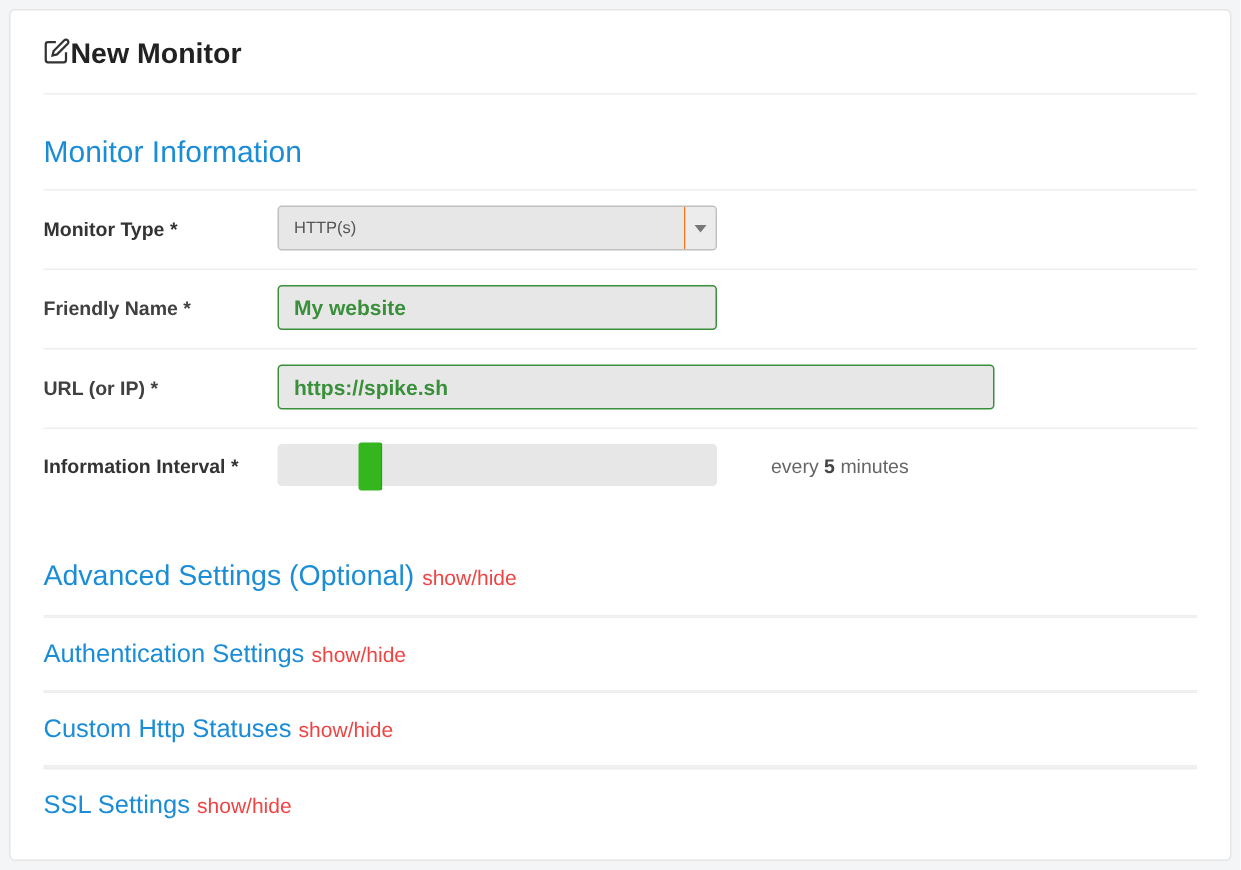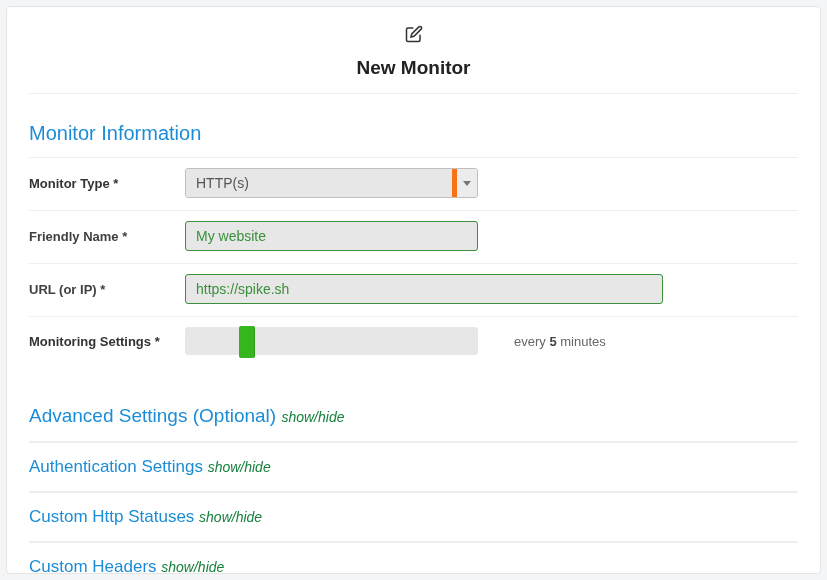--- a/index.html
+++ b/index.html
@@ -14,24 +14,22 @@
   .panel {
     background: #fff;
     border: 1px solid #e5e5e5;
     border-radius: 4px;
     padding: 18px 22px 22px 22px;
     height: 100%;
   }
   .panel-header {
     display: flex;
     align-items: center;
-    gap: 10px;
     padding-bottom: 14px;
     border-bottom: 1px solid #eee;
-    flex-direction: column;
   }
   .panel-header svg { width: 18px; height: 18px; color: #333; }
   .panel-title { font-size: 19px; font-weight: 700; color: #222; }
   .section-title {
     color: #1b8dd6;
     font-weight: 400;
     font-size: 20px;
     margin: 28px 0 12px 0;
   }
   .field {
@@ -53,25 +51,25 @@
     width: 293px;
     height: 30px;
     border: 1px solid #bfbfbf;
     border-radius: 3px;
     background: #e7e7e7;
     overflow: hidden;
   }
   .select-text {
     flex: 1;
     padding: 0 10px;
-    font-size: 14px;
+    font-size: 11px;
     color: #555;
     display: flex;
     align-items: center;
-    border-right: 5px solid #f97316;
+    border-right: 1px solid #f97316;
     background: #e7e7e7;
   }
   .select-btn {
     width: 20px;
     display: flex;
     align-items: center;
     justify-content: center;
     background: #ececec;
   }
   .caret {
@@ -83,20 +81,21 @@
   .text-input {
     width: 293px;
     height: 30px;
     border: 1px solid #3a8f3a;
     border-radius: 3px;
     background: #e7e7e7;
     padding: 0 10px;
     font-size: 14px;
     color: #3a8f3a;
     outline: none;
+    font-weight: bold;
   }
   .text-input.wide { width: 478px; }
   .slider-area {
     display: flex;
     align-items: center;
     gap: 36px;
   }
   .slider-track {
     position: relative;
     width: 293px;
@@ -120,21 +119,21 @@
     padding: 14px 0;
     border-top: 1px solid #eee;
     font-size: 19px;
     color: #1b8dd6;
     font-weight: 400;
   }
   .collapsible-heading:first-of-type { border-top: none; }
   .section-divider { border-top: 1px solid #eee; }
   .adv-section { margin-top: 24px; }
   .collapsible-heading.sub { font-size: 17px; }
-  .toggle-link { font-size: 14px; color: #15803d; cursor: pointer; font-style: italic; }
+  .toggle-link { font-size: 14px; color: #ef4444; cursor: pointer; }
 </style>
 </head>
 <body>
 
 <div class="panel">
   <div class="panel-header">
     <span>
       <svg viewBox="0 0 24 24" fill="none" stroke="currentColor" stroke-width="2">
         <path d="M11 4H4a2 2 0 0 0-2 2v14a2 2 0 0 0 2 2h14a2 2 0 0 0 2-2v-7"></path>
         <path d="M18.5 2.5a2.1 2.1 0 1 1 3 3L12 15l-4 1 1-4 9.5-9.5z"></path>
@@ -159,21 +158,21 @@
     <div class="field-label valid">Friendly Name *</div>
     <input class="text-input" value="My website" style="">
   </div>
 
   <div class="field">
     <div class="field-label valid">URL (or IP) *</div>
     <input class="text-input wide" value="https://spike.sh" style="">
   </div>
 
   <div class="field">
-    <div class="field-label">Monitoring Settings *</div>
+    <div class="field-label">Information Interval *</div>
     <div class="slider-area">
       <div class="slider-track">
         <div class="slider-handle"></div>
       </div>
       <div class="slider-label">
         <span>every </span><b>5</b><span> minutes</span>
       </div>
     </div>
   </div>
 
@@ -192,24 +191,20 @@
 
     <div class="section-divider"></div>
 
     <div class="collapsible-heading sub">
       <span>Custom Http Statuses</span>
       <span class="toggle-link">show/hide</span>
     </div>
 
     <div class="section-divider"></div>
 
-    <div class="collapsible-heading sub">
-      <span>Custom Headers</span>
-      <span class="toggle-link">show/hide</span>
-    </div>
 
     <div class="section-divider"></div>
 
     <div class="collapsible-heading sub">
       <span>SSL Settings</span>
       <span class="toggle-link">show/hide</span>
     </div>
   </div>
 </div>
 

